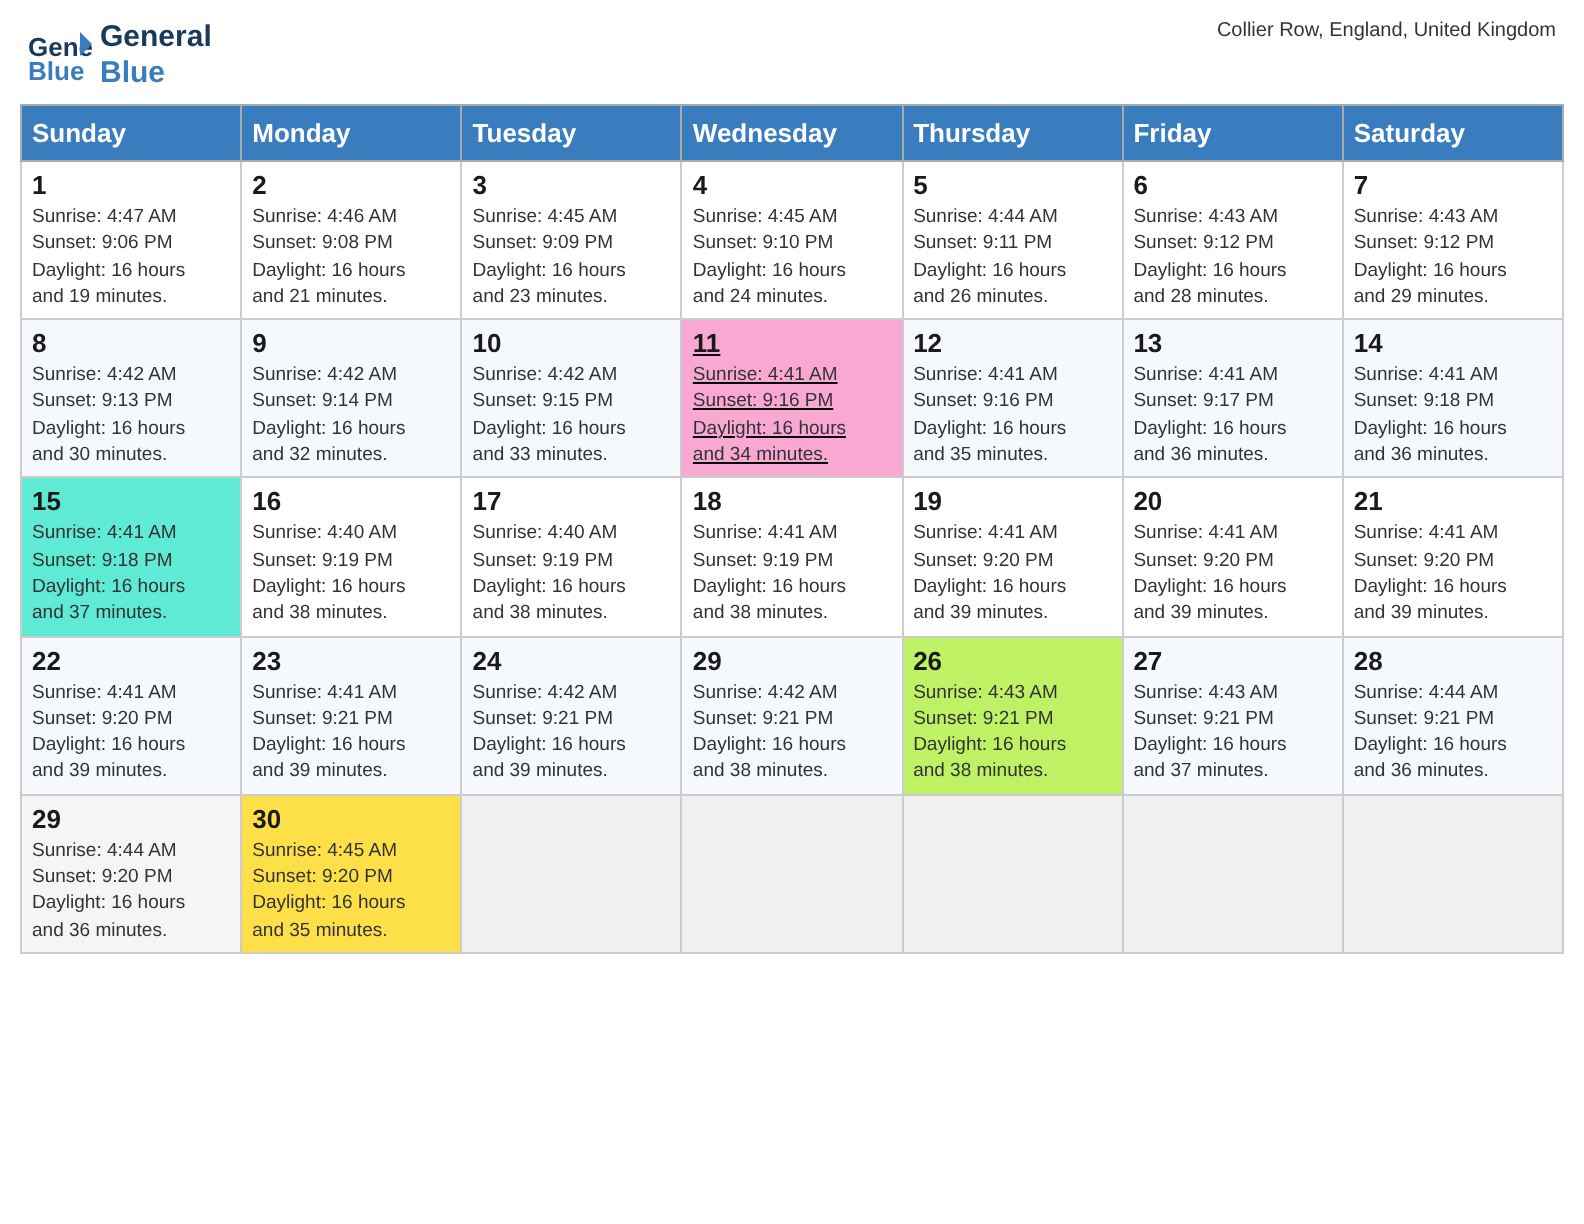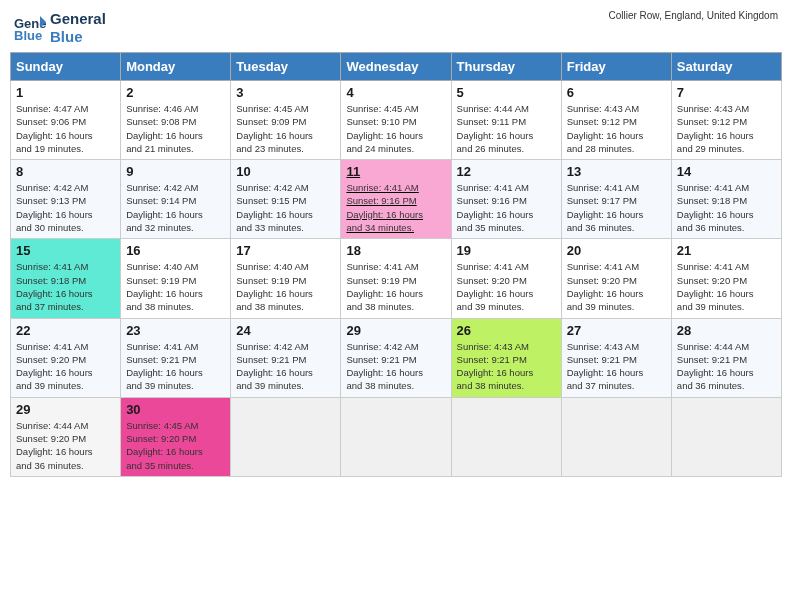--- a/index.html
+++ b/index.html
@@ -317,21 +317,21 @@
         </td>
       </tr>
       <tr>
         <td style="background: rgb(245, 245, 245);">
           <span class="day-num">29</span>
           <div class="day-info" style="white-space: pre-line;">Sunrise: 4:44 AM
 Sunset: 9:20 PM
 Daylight: 16 hours
 and 36 minutes.</div>
         </td>
-        <td style="background: #ec4899;">
+        <td style="background: #fde047;">
           <span class="day-num">30</span>
           <div class="day-info" style="white-space: pre-line;">Sunrise: 4:45 AM
 Sunset: 9:20 PM
 Daylight: 16 hours
 and 35 minutes.</div>
         </td>
         <td class="empty-cell" style="background: rgb(240, 240, 240);"></td>
         <td class="empty-cell" style="background: rgb(240, 240, 240);"></td>
         <td class="empty-cell" style="background: rgb(240, 240, 240);"></td>
         <td class="empty-cell" style="background: rgb(240, 240, 240);"></td>

